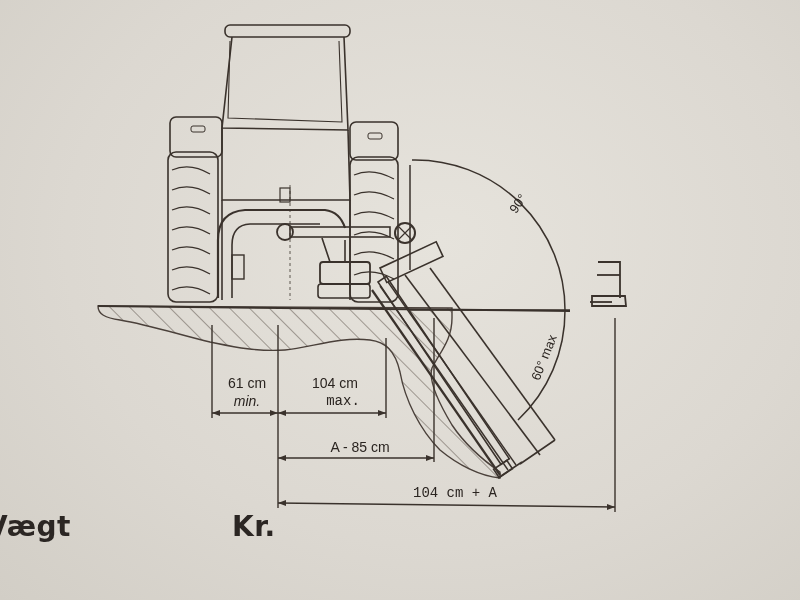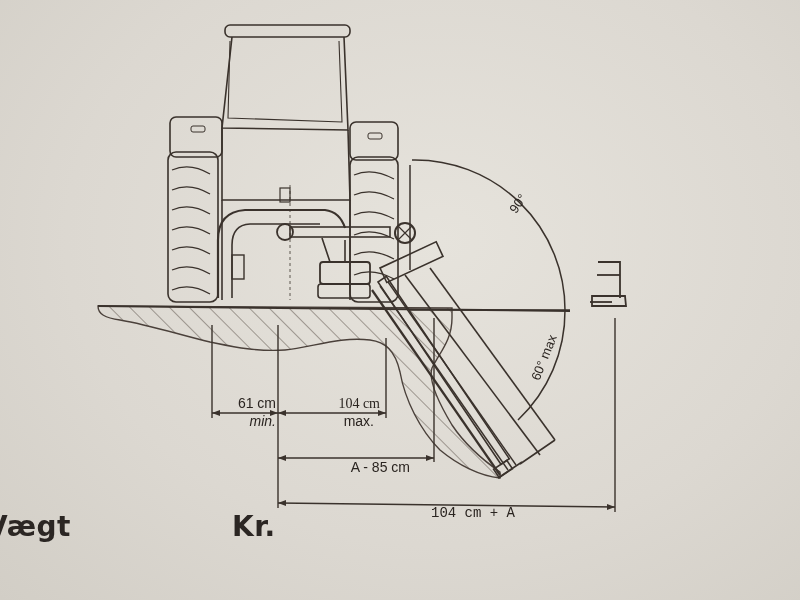--- a/index.html
+++ b/index.html
@@ -9,21 +9,21 @@
     font-family: "Liberation Sans", sans-serif;
     position: relative;
   }
   .page {
     position: absolute; left: 0; top: 0; width: 800px; height: 600px;
     background: radial-gradient(ellipse at 55% 40%, #e6e3dc 0%, #dcd8d1 60%, #d2cec6 100%);
   }
   svg.diagram { position: absolute; left: 0; top: 0; }
   .lbl {
     position: absolute; color: #2a2420; font-size: 14px; line-height: 15px;
-    text-align: right; white-space: nowrap; margin-top: 20px;
+    text-align: center; white-space: nowrap;
   }
   .footer-text {
     position: absolute; font-family: "DejaVu Sans", sans-serif; font-weight: bold;
     font-size: 28px; color: #2b2623; letter-spacing: 0.5px;
   }
   .rot { position: absolute; color: #2a2420; font-size: 13px; white-space: nowrap; transform-origin: center center; }
 </style>
 </head>
 <body>
 
@@ -142,22 +142,22 @@
       <polygon points="278,458 286,455 286,461"></polygon>
       <polygon points="434,458 426,455 426,461"></polygon>
       <polygon points="278,503 286,500 286,506"></polygon>
       <polygon points="615,507 607,504 607,510"></polygon>
     </g>
   </g>
 </svg>
 
 <div class="lbl" style="left:218px;top:376px;width:58px;">61 cm</div>
 <div class="lbl" style="left:218px;top:394px;width:58px;font-style:italic;">min.</div>
-<div class="lbl" style="left:290px;top:376px;width:90px;font-family:Liberation Serif, serif;">104 cm</div>
-<div class="lbl" style="left:284px;top:394px;width:90px;">max.</div>
+<div class="lbl" style="left:290px;top:376px;width:90px;">104 cm</div>
+<div class="lbl" style="left:298px;top:394px;width:90px;font-family:Liberation Mono, monospace;">max.</div>
 <div class="lbl" style="left:310px;top:440px;width:100px;">A - 85 cm</div>
 <div class="lbl" style="left:395px;top:486px;width:120px;font-family:Liberation Mono, monospace;">104 cm + A</div>
 
 <div class="rot" style="left:508px;top:196px;transform:rotate(-55deg);">90°</div>
 <div class="rot" style="left:520px;top:350px;transform:rotate(-68deg);">60° max</div>
 
 <div class="footer-text" style="left:-14px;top:510px;">Vægt</div>
 <div class="footer-text" style="left:232px;top:510px;text-align:right;">Kr.</div>
 
 </div>

